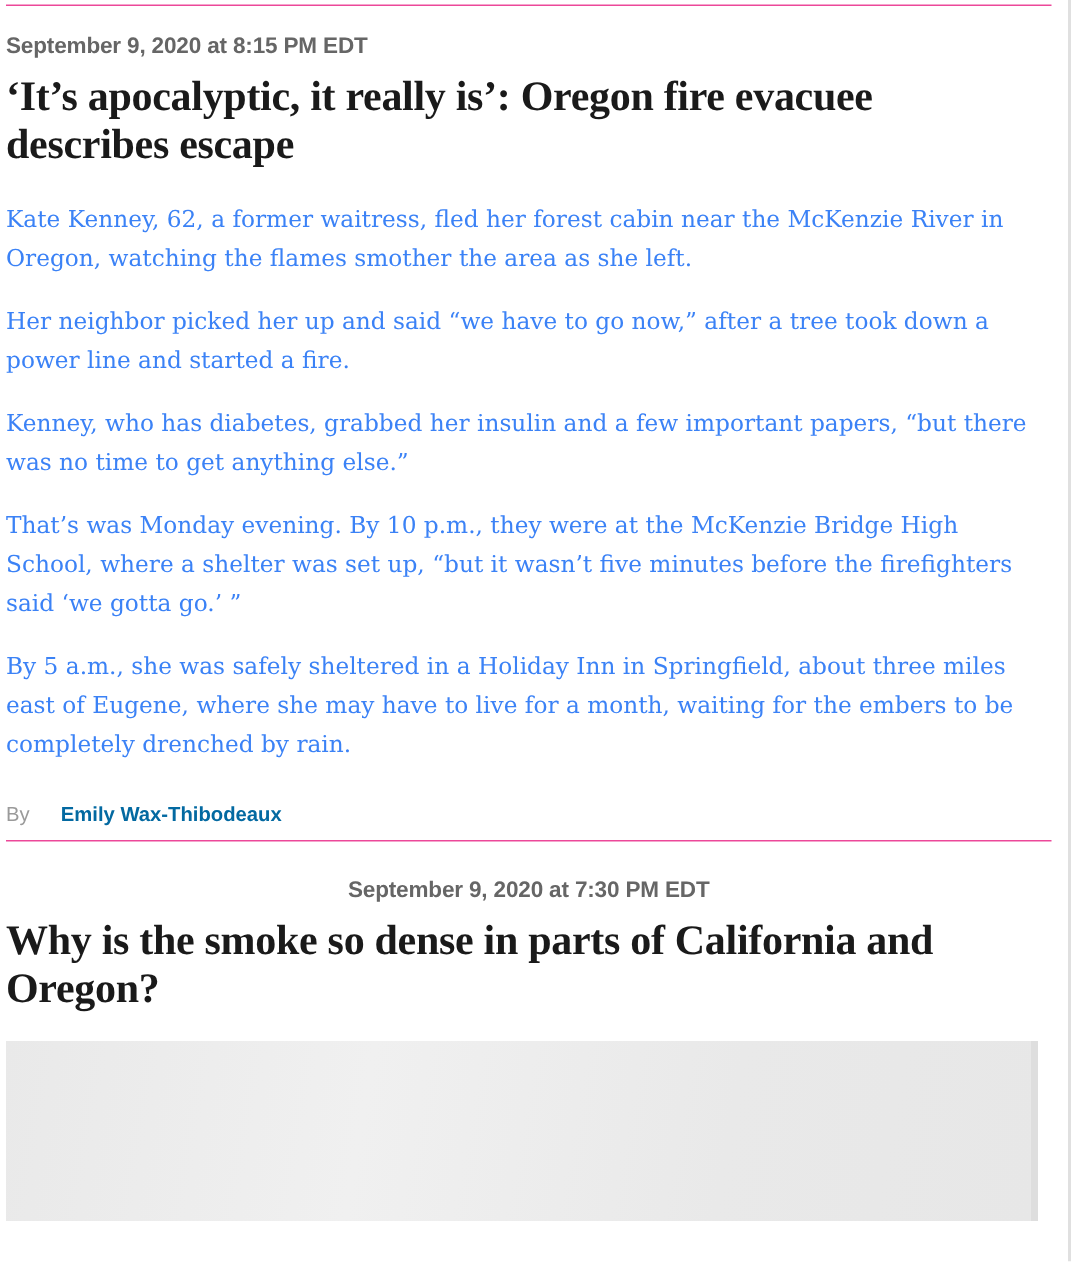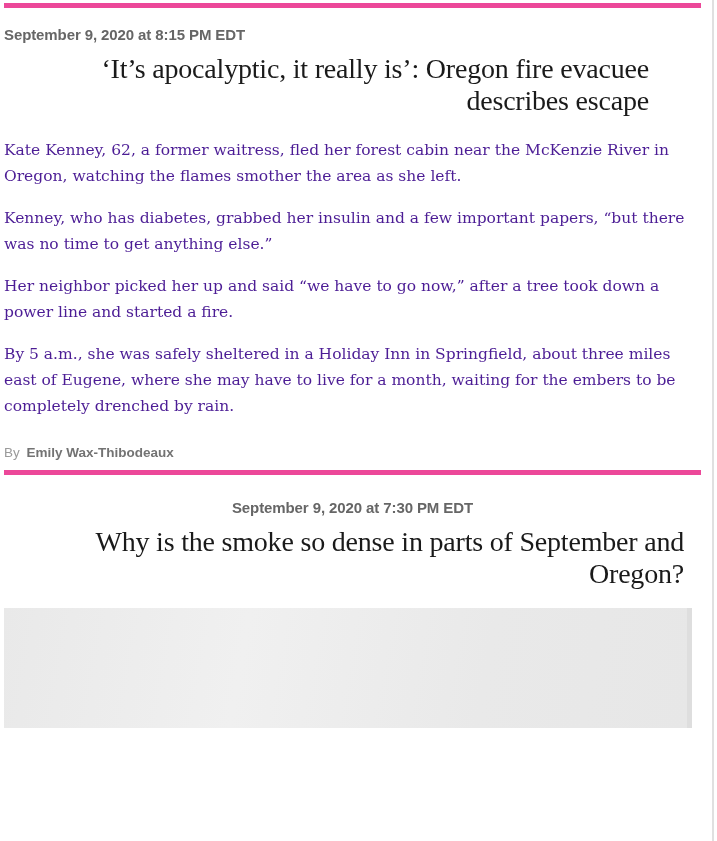--- a/index.html
+++ b/index.html
@@ -23,67 +23,66 @@
     width: 2px;
     height: 841px;
     background: #e0e0e0;
   }
   .content {
     width: 701px;
     padding-left: 4px;
     padding-top: 3px;
   }
   article.post {
-    border-top: 5px solid #ec4899;
+    border-top: 1px solid #ec4899;
   }
   .timestamp {
     padding-top: 18px;
     font-family: "Liberation Sans", sans-serif;
     font-weight: bold;
     font-size: 15px;
     letter-spacing: -0.1px;
     color: #666666;
   }
   h2.headline {
     font-family: "Liberation Serif", serif;
-    font-weight: normal;
+    font-weight: bold;
     color: #1a1a1a;
     font-size: 28px;
     line-height: 32px;
     margin-top: 10px;
     letter-spacing: -0.2px;
-    text-align: right;
   }
   .headline-1 { max-width: 645px; }
   .headline-2 { max-width: 680px; line-height: 34px; margin-top: 12px; }
   .article-body {
     margin-top: 20px;
     font-family: "DejaVu Serif", "Liberation Serif", serif;
     font-size: 15.5px;
     line-height: 26px;
-    color: #4c1d95;
+    color: #3b82f6;
     max-width: 700px;
   }
   .article-body p {
     margin-bottom: 16px;
   }
   .byline {
     margin-top: 26px;
     padding-bottom: 10px;
     font-size: 13.5px;
   }
   .byline .byline-prefix {
     color: #9a9a9a;
     font-weight: normal;
     text-align: center;
   }
   .byline .byline-author {
-    color: #737373;
+    color: #0369a1;
     font-weight: bold;
-    margin-left: 3px;
+    margin-left: 17px;
   }
   .post-2 .timestamp {
     padding-top: 24px;
     text-align: center;
   }
   .image-placeholder {
     margin-top: 18px;
     width: 688px;
     height: 120px;
     background: linear-gradient(100deg, #e9e9e9 0%, #f0f0f0 35%, #e9e9e9 70%, #e7e7e7 100%);
@@ -95,33 +94,34 @@
 
 <div class="page">
 
   <div class="content">
 
     <article class="post post-1">
       <div class="timestamp">September 9, 2020 at 8:15 PM EDT</div>
       <h2 class="headline headline-1">‘It’s apocalyptic, it really is’: Oregon fire evacuee describes escape</h2>
       <div class="article-body">
         <p>Kate Kenney, 62, a former waitress, fled her forest cabin near the McKenzie River in Oregon, watching the flames smother the area as she left.</p>
+        <p>Her neighbor picked her up and said “we have to go now,” after a tree took down a power line and started a fire.</p>
         <p>Kenney, who has diabetes, grabbed her insulin and a few important papers, “but there was no time to get anything else.”</p>
-        <p>Her neighbor picked her up and said “we have to go now,” after a tree took down a power line and started a fire.</p>
+        <p>That’s was Monday evening. By 10 p.m., they were at the McKenzie Bridge High School, where a shelter was set up, “but it wasn’t five minutes before the firefighters said ‘we gotta go.’ ”</p>
         <p>By 5 a.m., she was safely sheltered in a Holiday Inn in Springfield, about three miles east of Eugene, where she may have to live for a month, waiting for the embers to be completely drenched by rain.</p>
       </div>
       <div class="byline">
         <span class="byline-prefix">By</span>
         <span class="byline-author">Emily Wax-Thibodeaux</span>
       </div>
     </article>
 
     <article class="post post-2">
       <div class="timestamp">September 9, 2020 at 7:30 PM EDT</div>
-      <h2 class="headline headline-2">Why is the smoke so dense in parts of September and Oregon?</h2>
+      <h2 class="headline headline-2">Why is the smoke so dense in parts of California and Oregon?</h2>
       <div class="image-placeholder"></div>
     </article>
 
   </div>
 
   <div class="right-page-border"></div>
 
 </div>
 
 </body></html>

